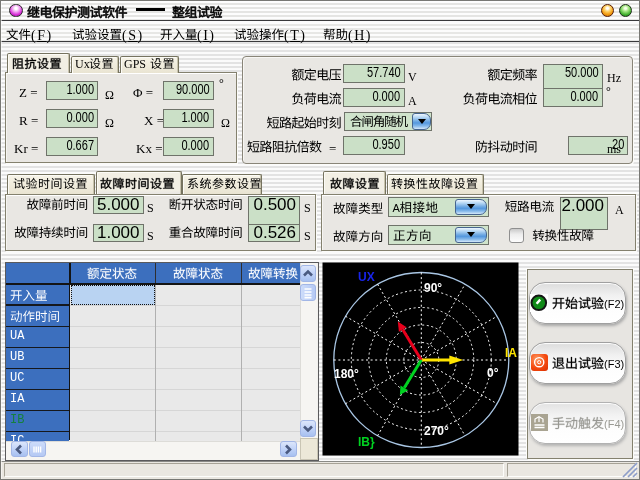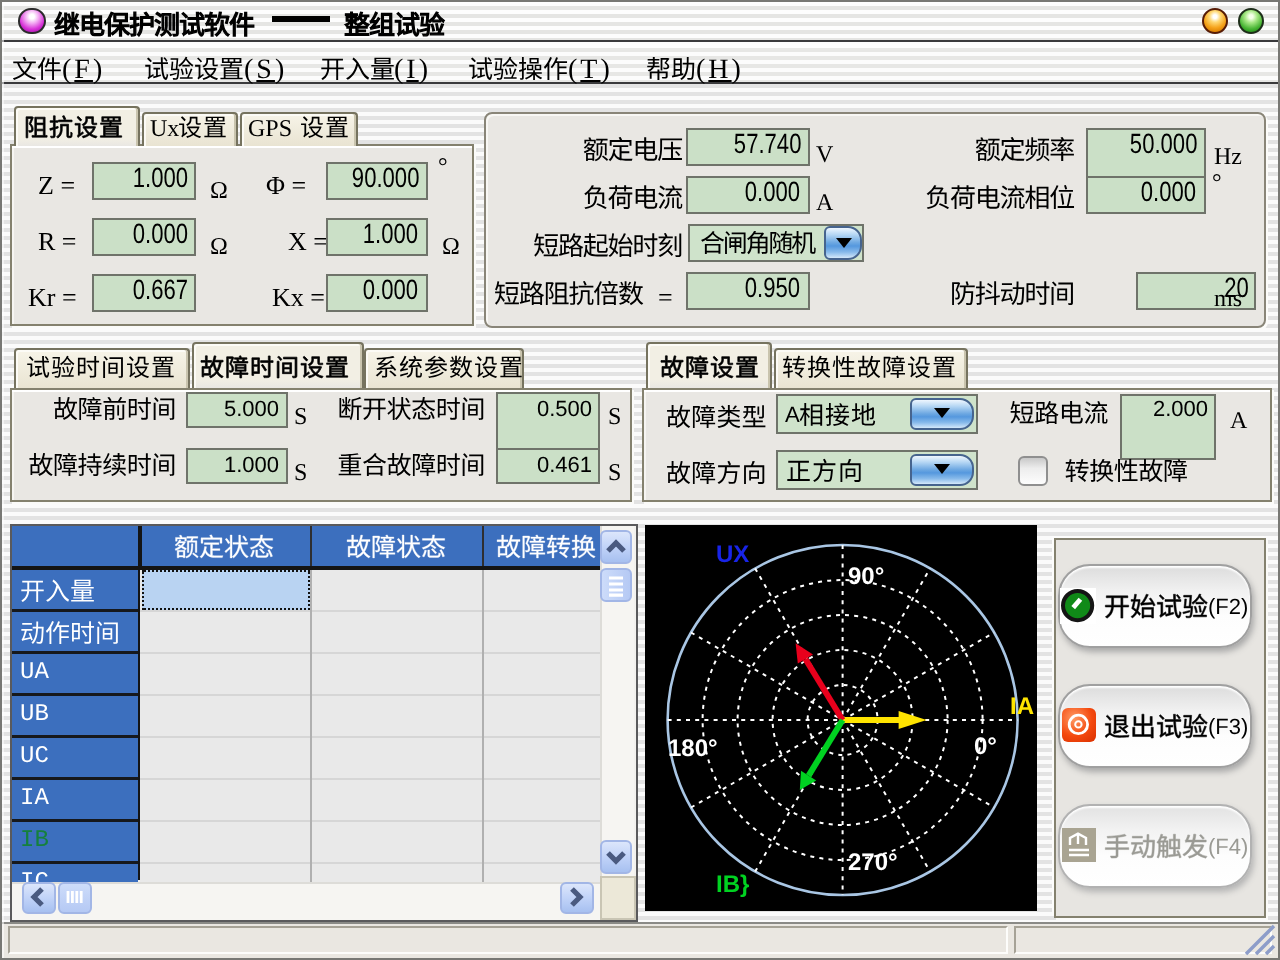--- a/index.html
+++ b/index.html
@@ -1,21 +1,21 @@
 <!DOCTYPE html>
 <html><head><meta charset="utf-8"><style>
 *{margin:0;padding:0;box-sizing:border-box}
 html,body{width:640px;height:480px;overflow:hidden}
 body{position:relative;font-family:"Liberation Sans",sans-serif;
 background:repeating-linear-gradient(180deg,#fbfbfb 0 2px,#e3e3e3 2px 4px)}
 .ab{position:absolute}
 .fld{position:absolute;background:#cbe0c7;border:1.5px solid #6f736a;color:#000;
 font:12px "Liberation Sans",sans-serif;text-align:right;padding-right:3px}
 .fld i{font-style:normal;display:inline-block;transform:scale(.92,1.16);transform-origin:100% 80%}
-.f11{font-size:11px}
+.f11{font-size:17px}
 .unit{position:absolute;font:12px "Liberation Serif",serif;color:#000}
 .lab{position:absolute;font:13px "Liberation Serif",serif;color:#000}
 .tab{position:absolute;background:linear-gradient(180deg,#f7f4e8 0,#e9e4d2 100%);
 border:1px solid #76735f;border-bottom:none;border-radius:2px 2px 0 0;
 box-shadow:inset -1px 0 0 #c9c4ae,inset 1px 1px 0 #fcfbf6}
 .tab.act{background:linear-gradient(180deg,#f2efe4 0 80%,#e9e7e3 100%)}
 .page{position:absolute;background:#e9e7e3;border:1px solid #84816e;
 box-shadow:1px 1px 0 #fbfbf9,inset 0 1px 0 #ffffff,inset 1px 0 0 #f6f5f2}
 .combo{position:absolute;background:#cfe3cb;border:1.5px solid #6f736a}
 .cbtn{position:absolute;border:1px solid #46648e;border-radius:3px 7px 7px 3px;
@@ -88,21 +88,21 @@
 <div class="combo" style="left:344px;top:111.5px;width:88px;height:19.5px"></div>
 <div class="cbtn" style="left:412px;top:113px;width:19px;height:16.5px"></div>
 
 <div class="page" style="left:5px;top:194px;width:311px;height:57px"></div>
 <div class="tab" style="left:7px;top:174px;width:88px;height:20px"></div>
 <div class="tab" style="left:182px;top:174px;width:80px;height:20px"></div>
 <div class="tab act" style="left:96px;top:171px;width:86px;height:23px"></div>
 <div class="fld f11" style="left:93px;top:196px;width:50.5px;height:18px;line-height:16px">5.000</div>
 <div class="fld f11" style="left:248px;top:196px;width:52px;height:34px;line-height:16px">0.500</div>
 <div class="fld f11" style="left:93px;top:224px;width:50.5px;height:18px;line-height:16px">1.000</div>
-<div class="fld f11" style="left:248px;top:224px;width:52px;height:18px;line-height:16px">0.461</div>
+<div class="fld f11" style="left:248px;top:224px;width:52px;height:18px;line-height:16px">0.526</div>
 <div class="unit" style="left:147px;top:201px">S</div>
 <div class="unit" style="left:304px;top:201px">S</div>
 <div class="unit" style="left:147px;top:229px">S</div>
 <div class="unit" style="left:304px;top:229px">S</div>
 
 <div class="page" style="left:321px;top:194px;width:315px;height:57px"></div>
 <div class="tab act" style="left:323px;top:171px;width:63px;height:23px"></div>
 <div class="tab" style="left:387px;top:174px;width:97px;height:20px"></div>
 <div class="combo" style="left:387.5px;top:196.5px;width:101.5px;height:20px"></div>
 <div class="cbtn" style="left:455px;top:198.5px;width:31.5px;height:16.5px"></div>

